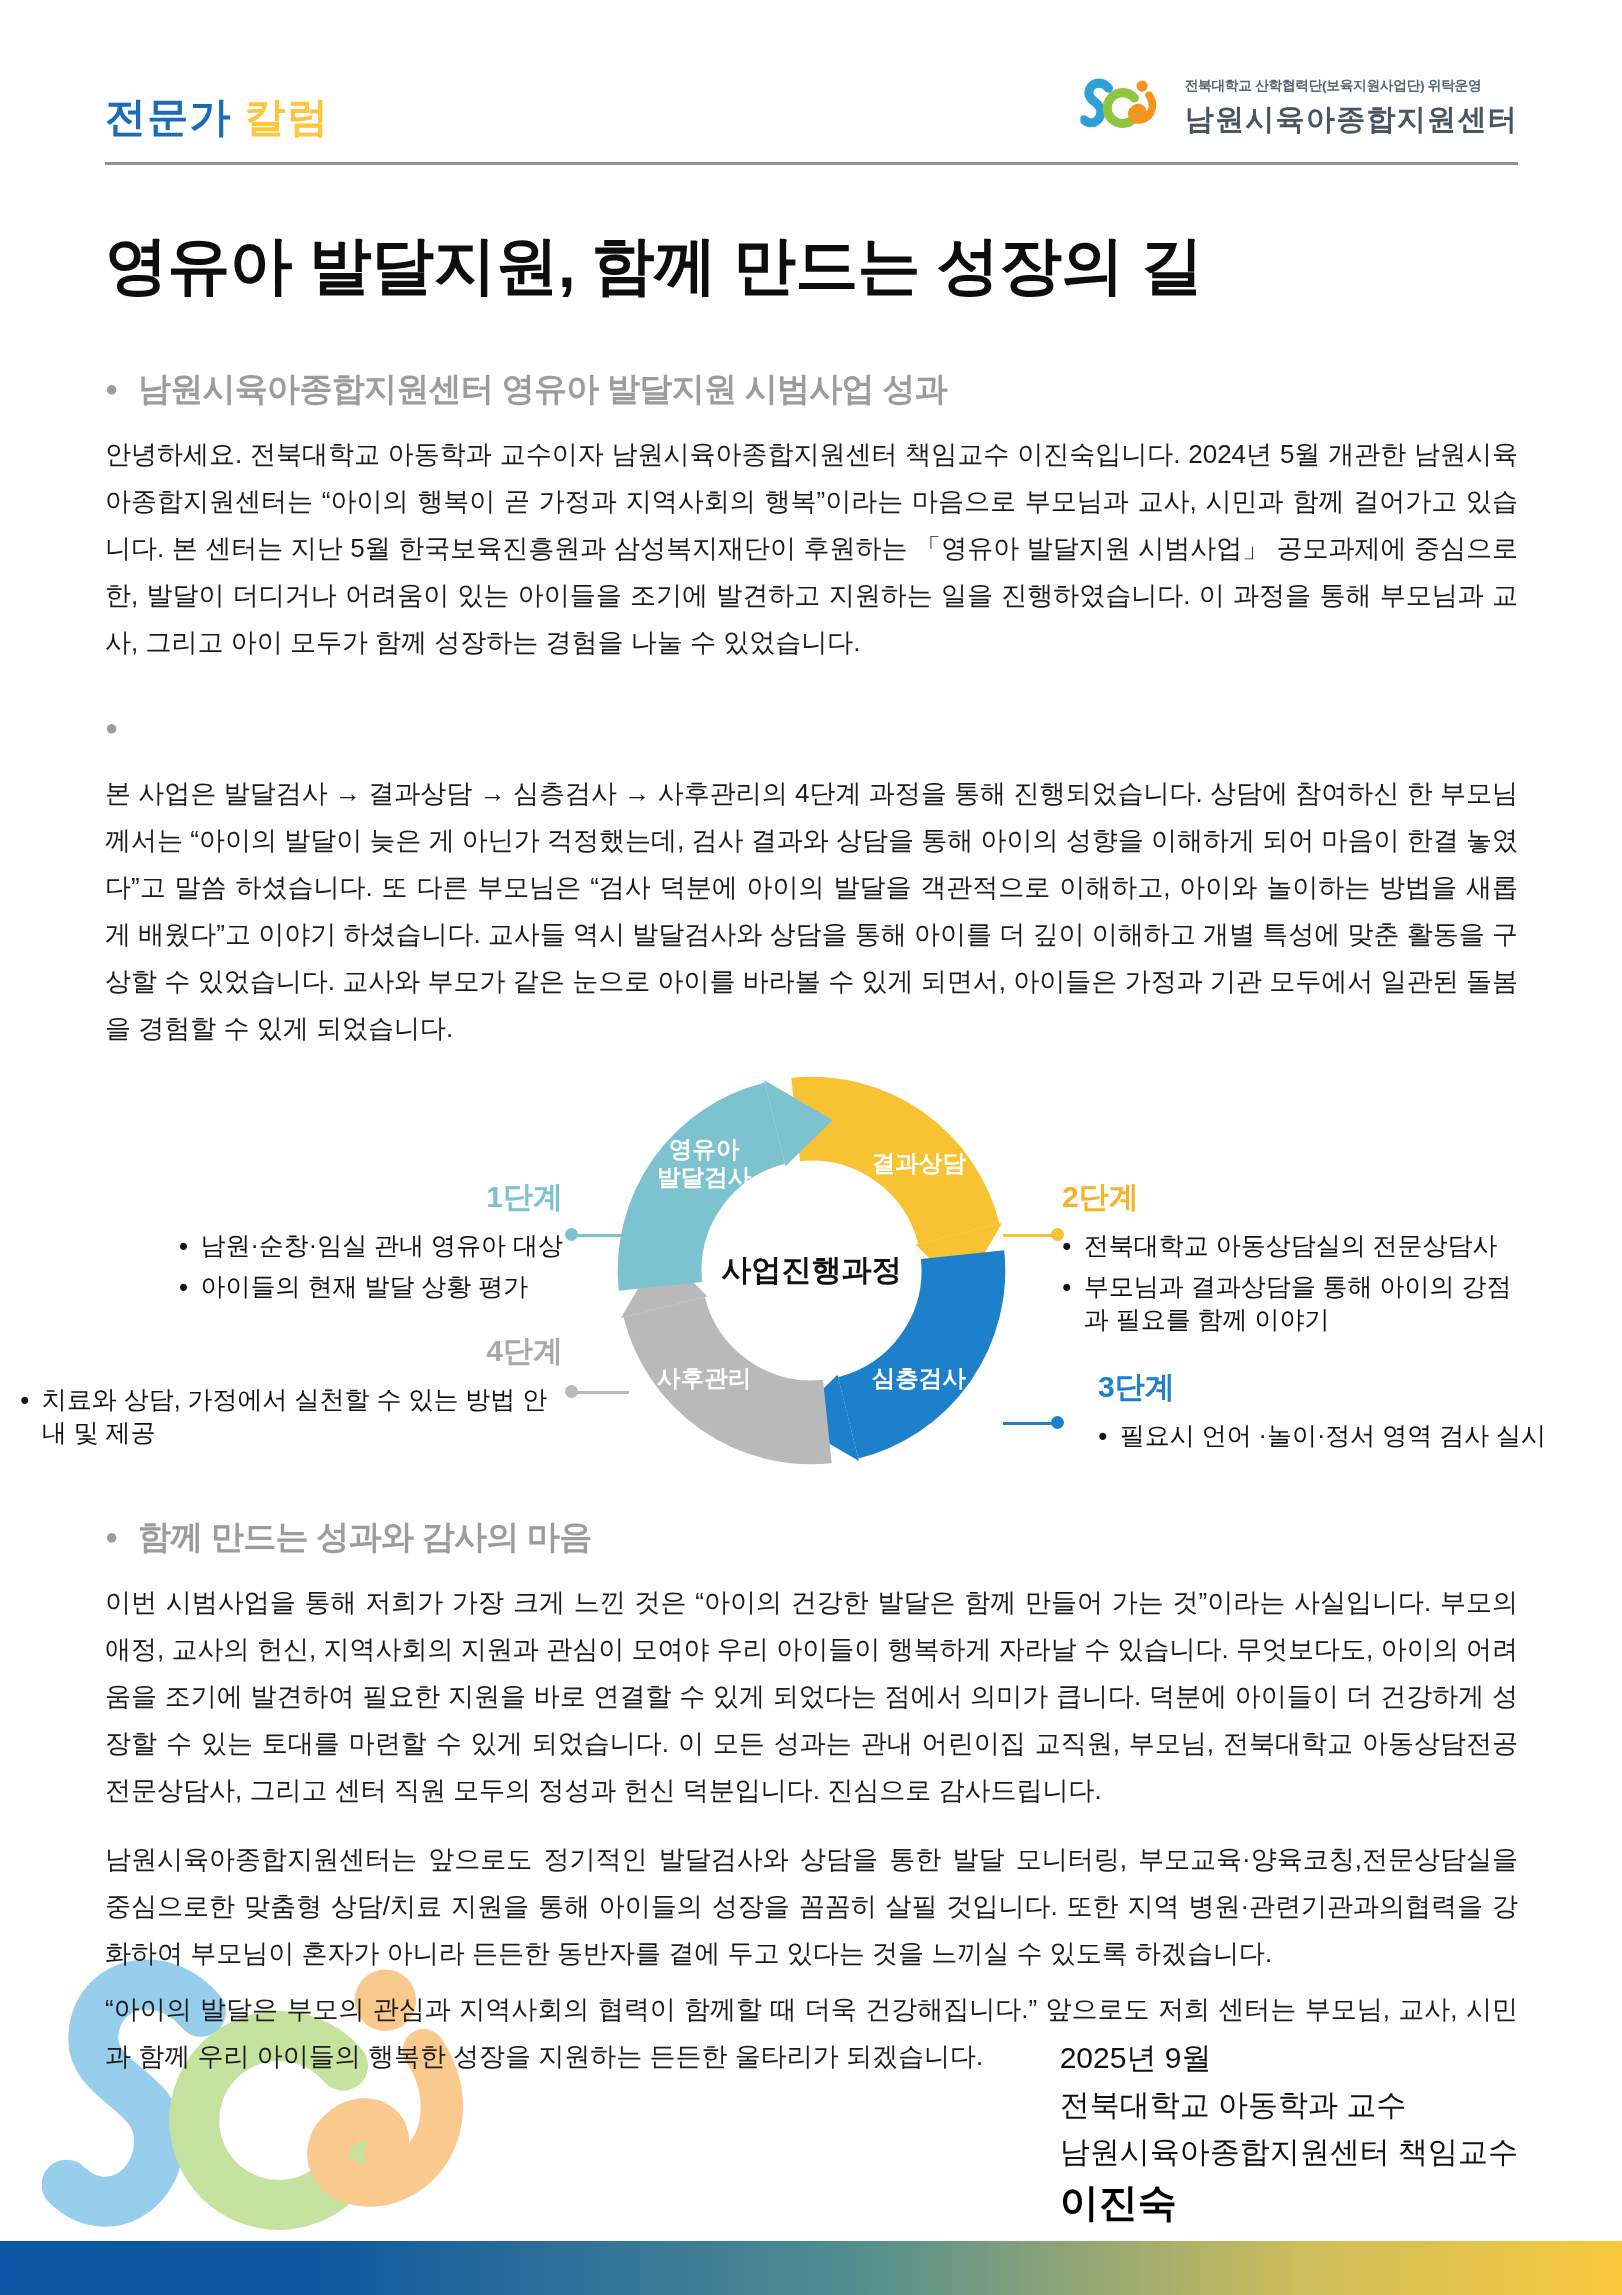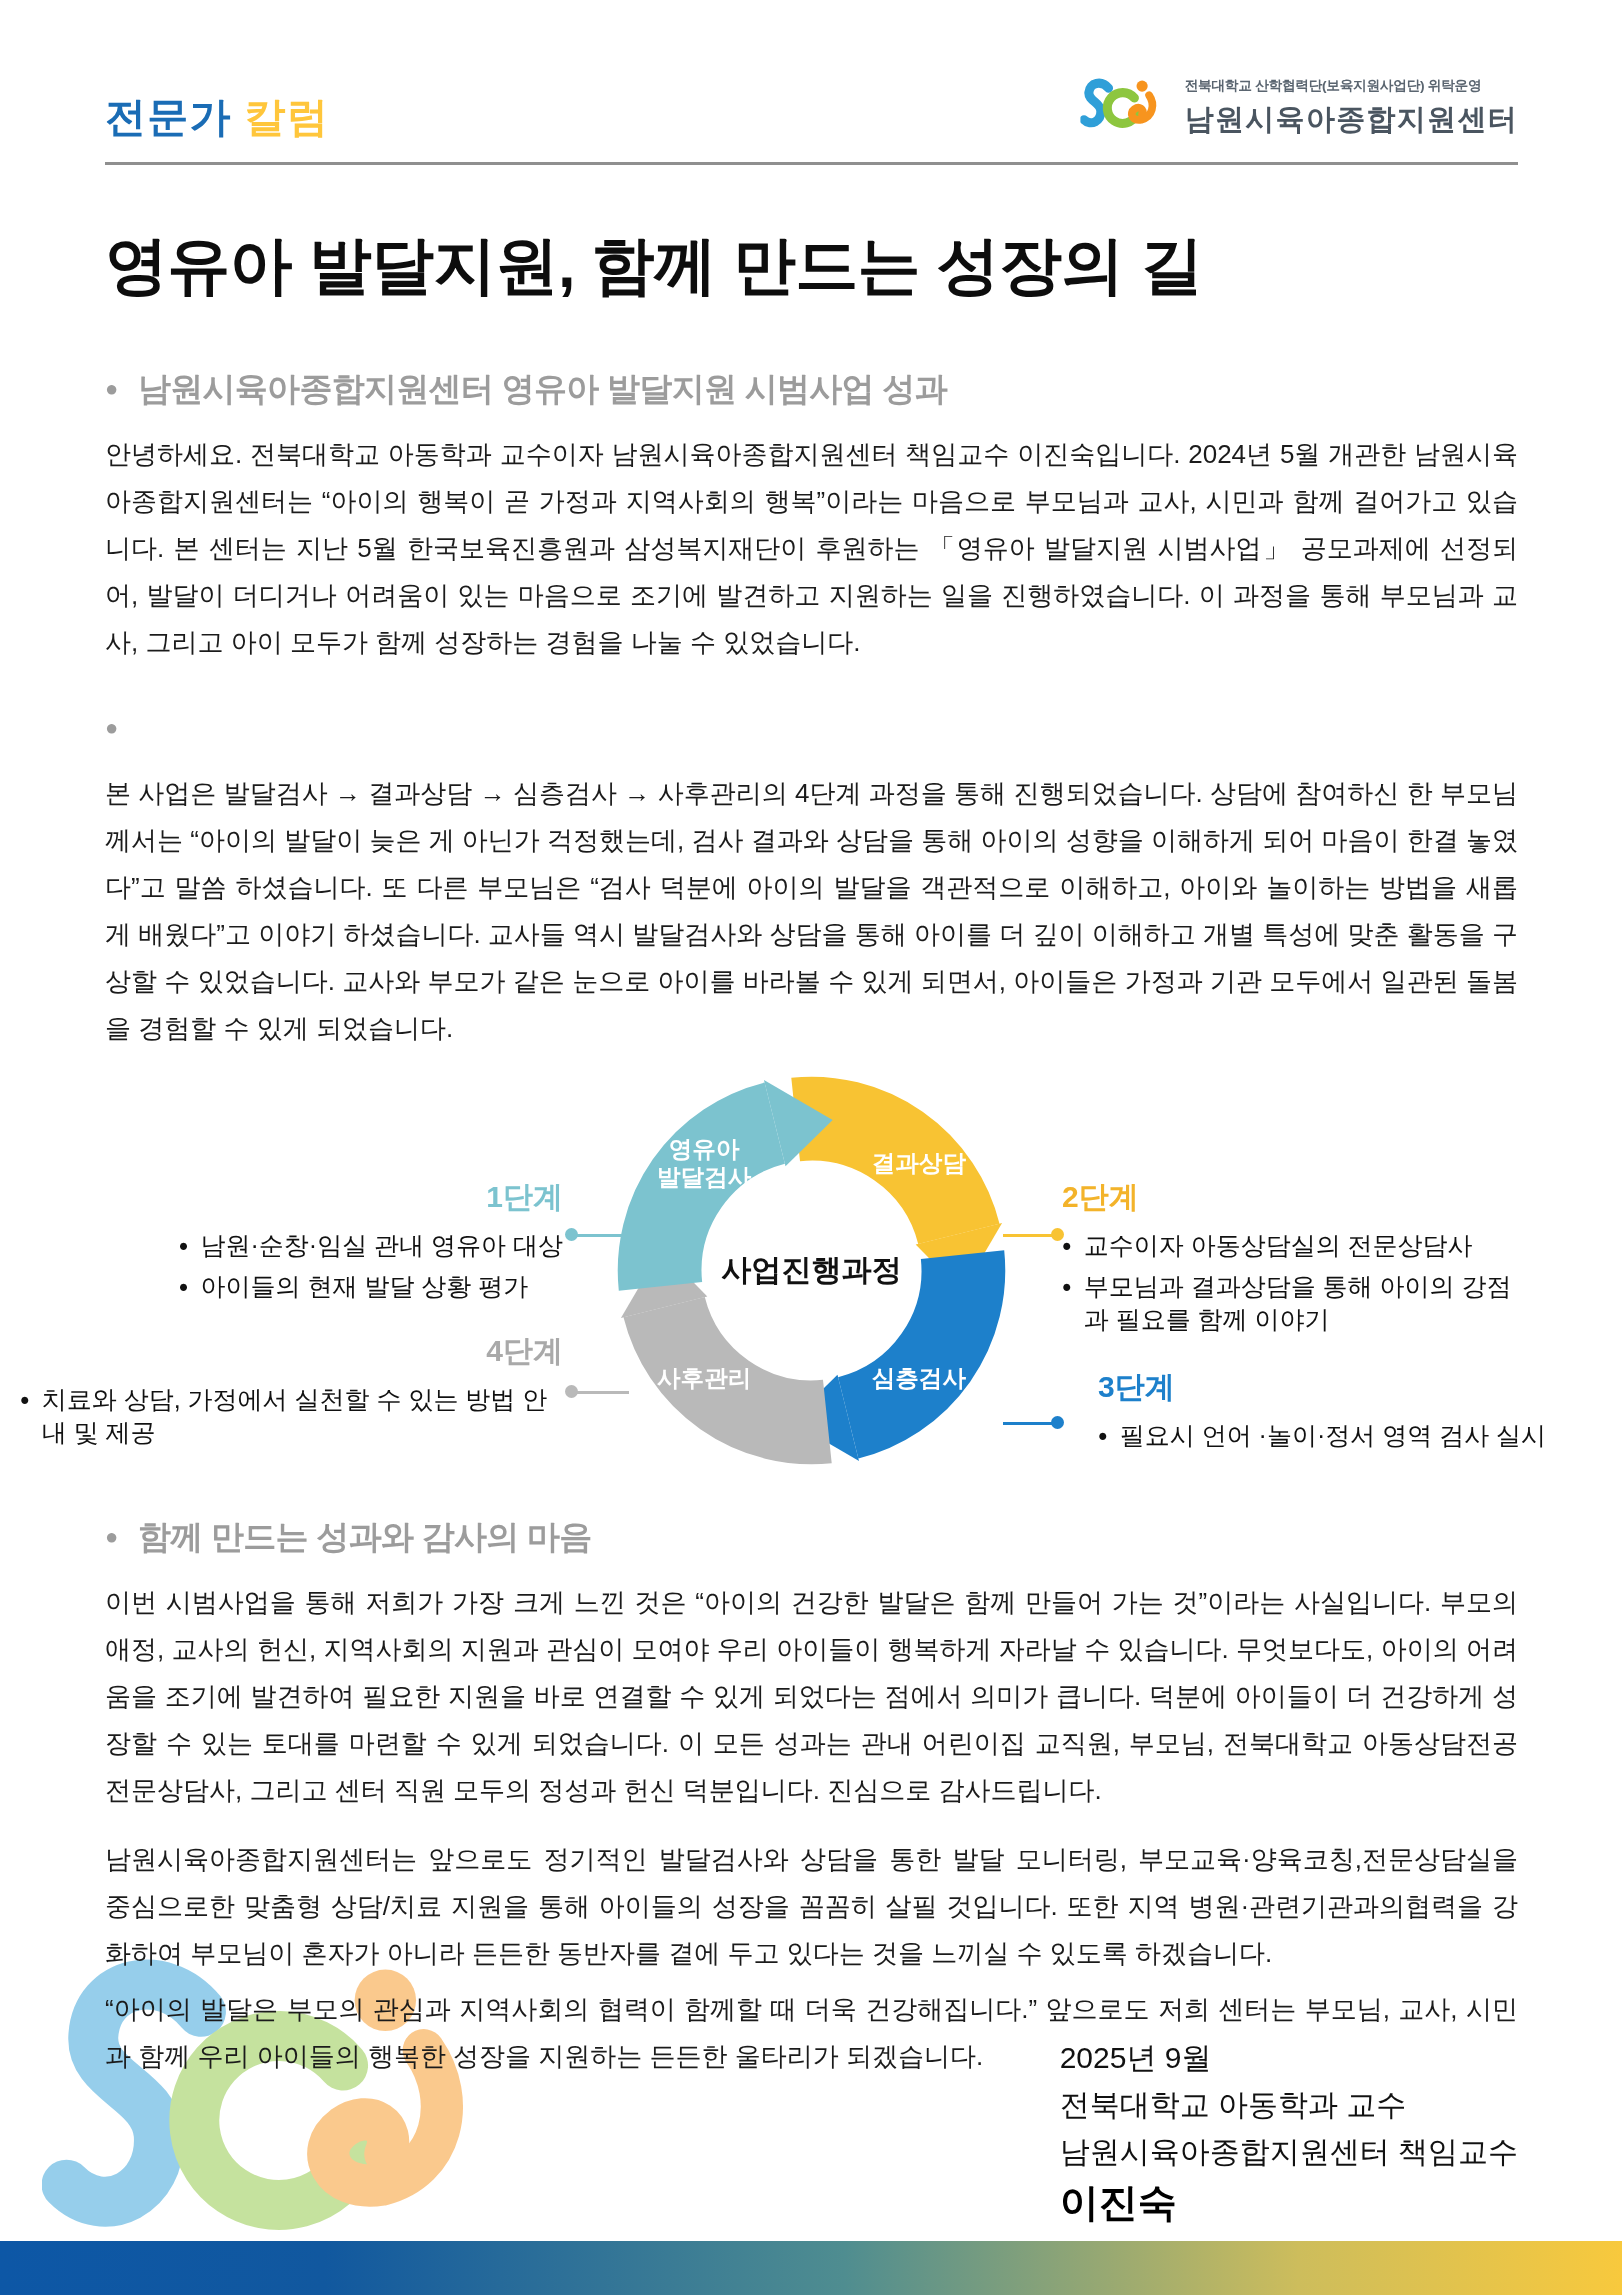--- a/index.html
+++ b/index.html
@@ -112,21 +112,21 @@
       </div>
     </div>
     <div class="rule"></div>
 
     <div class="h1">영유아 발달지원, 함께 만드는 성장의 길</div>
 
     <div class="sec sec1">
       <span class="dot">●</span>
       <span class="txt">남원시육아종합지원센터 영유아 발달지원 시범사업 성과</span>
     </div>
-    <div class="para">안녕하세요. 전북대학교 아동학과 교수이자 남원시육아종합지원센터 책임교수 이진숙입니다. 2024년 5월 개관한 남원시육아종합지원센터는 “아이의 행복이 곧 가정과 지역사회의 행복”이라는 마음으로 부모님과 교사, 시민과 함께 걸어가고 있습니다. 본 센터는 지난 5월 한국보육진흥원과 삼성복지재단이 후원하는 「영유아 발달지원 시범사업」  공모과제에 선정되어, 발달이 더디거나 어려움이 있는 마음으로 조기에 발견하고 지원하는 일을 진행하였습니다. 이 과정을 통해 부모님과 교사, 그리고 아이 모두가 함께 성장하는 경험을 나눌 수 있었습니다.</div>
+    <div class="para">안녕하세요. 전북대학교 아동학과 교수이자 남원시육아종합지원센터 책임교수 이진숙입니다. 2024년 5월 개관한 남원시육아종합지원센터는 “아이의 행복이 곧 가정과 지역사회의 행복”이라는 마음으로 부모님과 교사, 시민과 함께 걸어가고 있습니다. 본 센터는 지난 5월 한국보육진흥원과 삼성복지재단이 후원하는 「영유아 발달지원 시범사업」  공모과제에 중심으로한, 발달이 더디거나 어려움이 있는 아이들을 조기에 발견하고 지원하는 일을 진행하였습니다. 이 과정을 통해 부모님과 교사, 그리고 아이 모두가 함께 성장하는 경험을 나눌 수 있었습니다.</div>
 
     <div class="sec sec2">
       <span class="dot">●</span>
     </div>
     <div class="para">본 사업은 발달검사 → 결과상담 → 심층검사 → 사후관리의 4단계 과정을 통해 진행되었습니다. 상담에 참여하신 한 부모님께서는 “아이의 발달이 늦은 게 아닌가 걱정했는데, 검사 결과와 상담을 통해 아이의 성향을 이해하게 되어 마음이 한결 놓였다”고 말씀 하셨습니다. 또 다른 부모님은 “검사 덕분에 아이의 발달을 객관적으로 이해하고, 아이와 놀이하는 방법을 새롭게 배웠다”고 이야기 하셨습니다. 교사들 역시 발달검사와 상담을 통해 아이를 더 깊이 이해하고 개별 특성에 맞춘 활동을 구상할 수 있었습니다. 교사와 부모가 같은 눈으로 아이를 바라볼 수 있게 되면서, 아이들은 가정과 기관 모두에서 일관된 돌봄을 경험할 수 있게 되었습니다.</div>
 
     <div class="diagram">
       <svg class="ringsvg" width="419" height="419" viewBox="0 0 640 640">
 
         <g transform="rotate(90 320 320)">
@@ -181,21 +181,21 @@
             <span>아이들의 현재 발달 상황 평가</span>
           </div>
         </div>
       </div>
 
       <div class="callout c2">
         <div class="stage stage-2">2단계</div>
         <div class="rows">
           <div class="crow">
             <span class="cb">●</span>
-            <span>교수이자 아동상담실의 전문상담사</span>
+            <span>전북대학교 아동상담실의 전문상담사</span>
           </div>
           <div class="crow">
             <span class="cb">●</span>
             <span>부모님과 결과상담을 통해 아이의 강점과 필요를 함께 이야기</span>
           </div>
         </div>
       </div>
 
       <div class="callout c3">
         <div class="stage stage-3">3단계</div>

